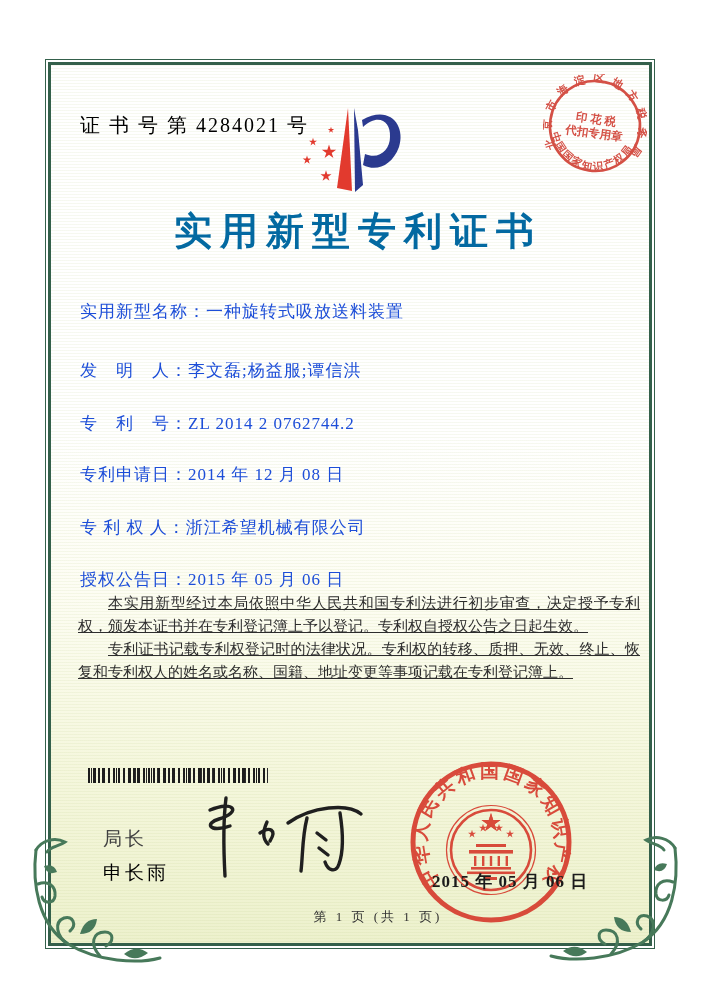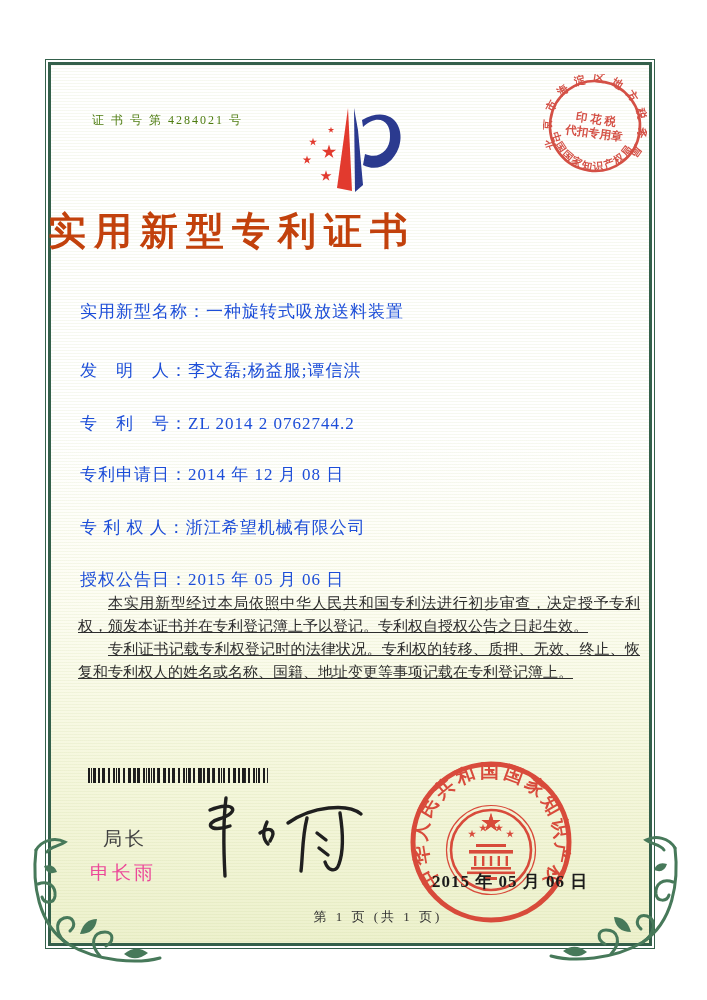--- a/index.html
+++ b/index.html
@@ -7,39 +7,39 @@
         font-family:"Liberation Serif","DejaVu Serif",serif;color:#333;}
   .abs{position:absolute;}
 
   
   .frame{left:48px;top:62px;width:604px;height:884px;box-sizing:border-box;
          border:3px solid #34604b;outline:1px solid #34604b;outline-offset:2px;
          background:
            repeating-linear-gradient(180deg, rgba(170,190,110,0.10) 0 1px, rgba(0,0,0,0) 1px 3px),
            linear-gradient(180deg,#ffffff 0%,#ffffff 42%,#fdfdf3 60%,#f5f7dd 80%,#edf1cd 100%);}
 
-  .cert-number{left:92px;top:112px;font-size:12px;letter-spacing:2px;color:#4d7c0f;}
+  .cert-number{left:80px;top:112px;font-size:20px;letter-spacing:2px;color:#000000;}
 
-  .title{left:48px;top:206px;width:604px;text-align:left;font-size:38px;font-weight:700;
-         letter-spacing:8px;color:#c2410c;}
+  .title{left:48px;top:206px;width:604px;text-align:center;font-size:38px;font-weight:700;
+         letter-spacing:8px;color:#0369a1;padding-left:8px;}
 
   .field{left:80px;font-size:17px;color:#1d4ed8;letter-spacing:1px;white-space:nowrap;}
 
   .body-text{left:78px;top:592px;width:562px;font-size:15px;line-height:23px;color:#2d2d2d;
              text-align:justify;text-decoration:underline;}
   .body-text p{margin:0;text-indent:2em;}
 
   .barcode{left:88px;top:768px;width:180px;height:15px;
     background:
       repeating-linear-gradient(90deg,#1c1c1c 0 2px,rgba(0,0,0,0) 2px 5px),
       repeating-linear-gradient(90deg,#1c1c1c 0 1px,rgba(0,0,0,0) 1px 7px),
       repeating-linear-gradient(90deg,rgba(0,0,0,0) 0 3px,#2a2a2a 3px 4px,rgba(0,0,0,0) 4px 11px);}
 
   .signer-title{left:103px;top:826px;font-size:19px;color:#404040;letter-spacing:3px;}
-  .signer-name{left:90px;top:860px;font-size:19px;color:#ec4899;letter-spacing:3px;}
+  .signer-name{left:103px;top:860px;font-size:19px;color:#000000;letter-spacing:3px;}
 
   .seal-date{left:432px;top:870px;font-size:17px;font-weight:700;color:#1b1b1b;
              letter-spacing:1px;z-index:6;white-space:nowrap;}
 
   .footer{left:48px;top:908px;width:604px;text-align:center;font-size:13px;color:#333;
           letter-spacing:3px;padding-left:28px;}
 
   .logo{left:300px;top:102px;z-index:2;}
   .big-seal{left:405px;top:756px;z-index:5;opacity:.9;}
   .tax-stamp{left:543px;top:74px;z-index:9;opacity:.88;}

